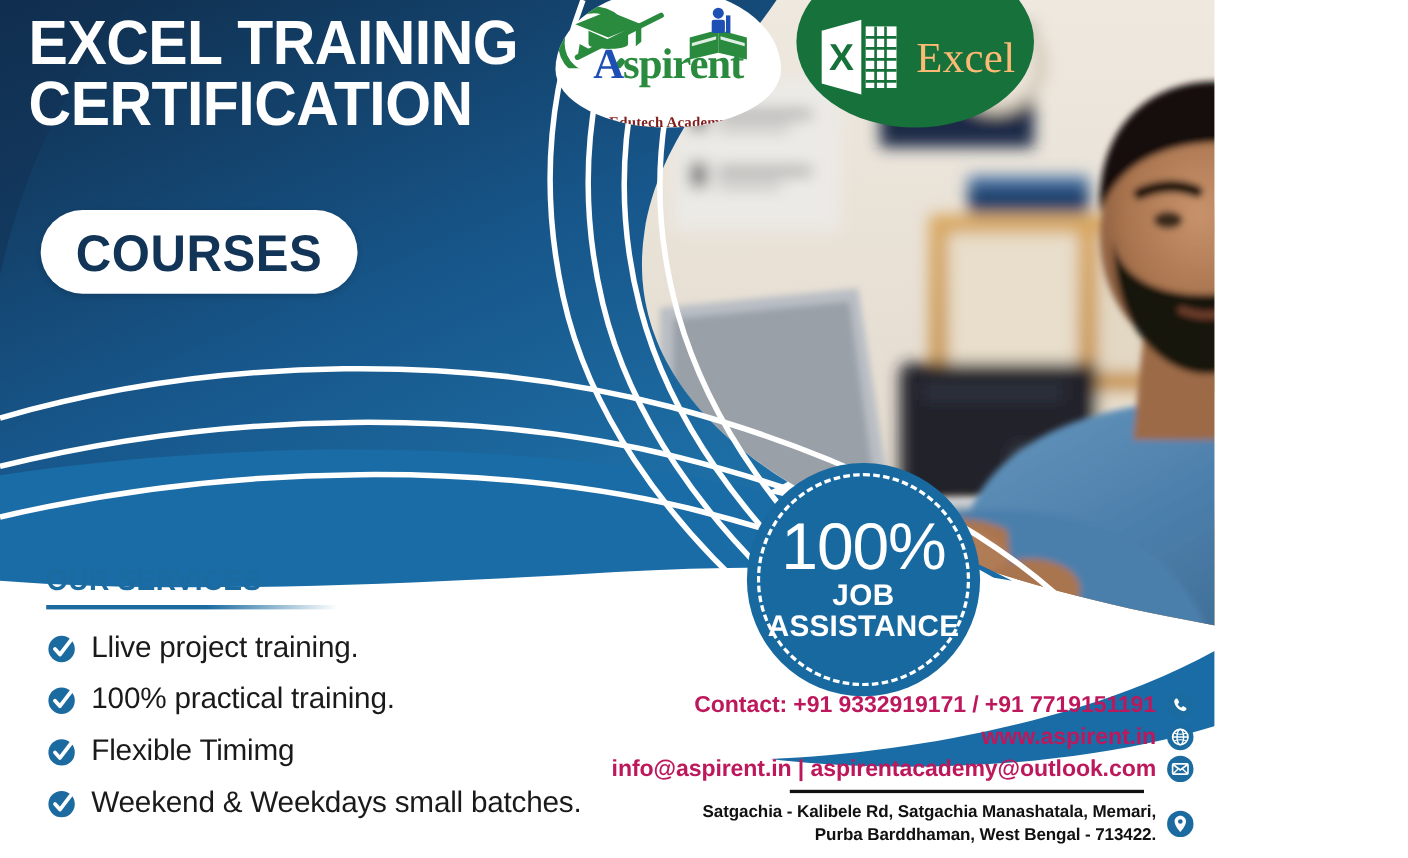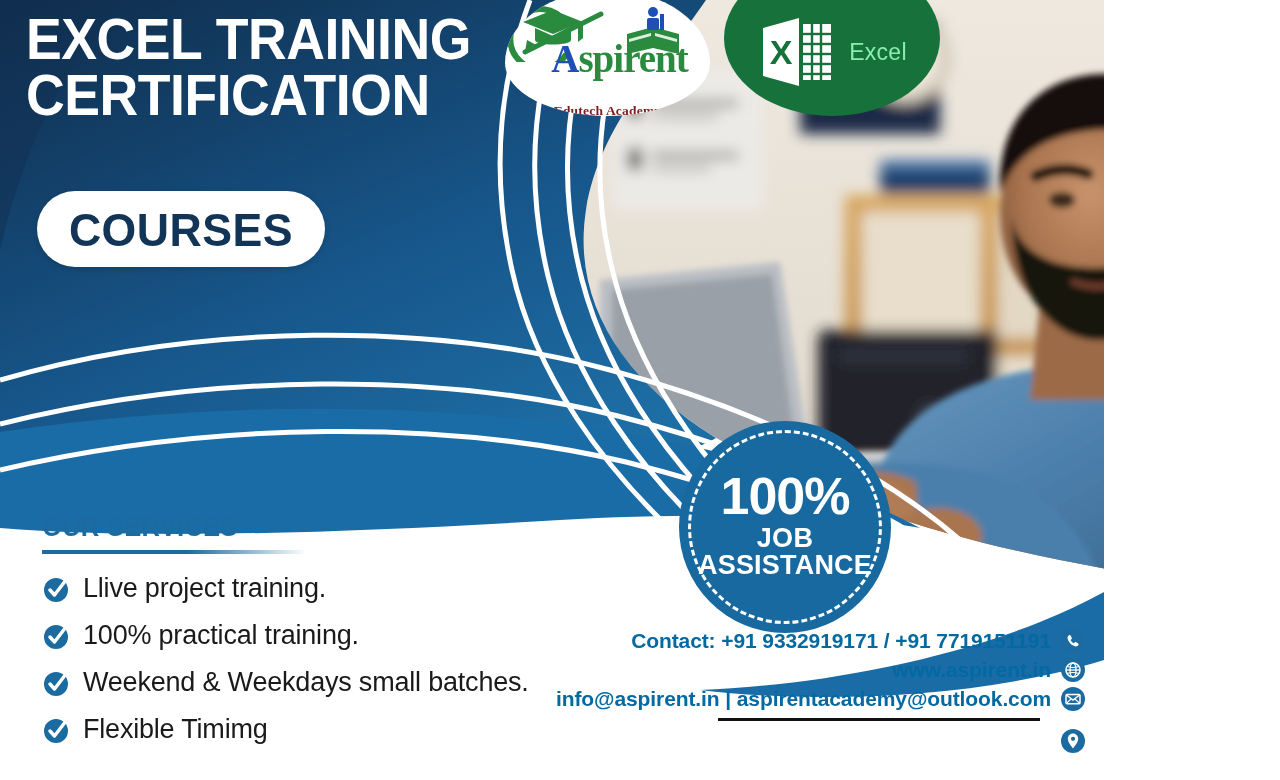--- a/index.html
+++ b/index.html
@@ -117,23 +117,24 @@
     background: #16713a;
     border-radius: 50%;
     display: flex;
     align-items: center;
     justify-content: center;
     gap: 12px;
     padding-top: 28px;
     box-sizing: border-box;
   }
   .excel-word {
-    color: #86efac;
-    font-size: 23px;
+    color: #fdba74;
+    font-size: 39px;
     letter-spacing: 0.3px;
+    font-family: Liberation Serif, serif;
   }
 
   
   .badge {
     position: absolute;
     left: 679px;
     top: 421px;
     width: 212px;
     height: 212px;
     border-radius: 50%;
@@ -147,22 +148,22 @@
   }
   .badge::after {
     content: "";
     position: absolute;
     left: 9px; top: 9px;
     right: 9px; bottom: 9px;
     border: 3px dashed #ffffff;
     border-radius: 50%;
   }
   .badge .pct {
-    font-size: 52px;
-    font-weight: bold;
+    font-size: 60px;
+    font-weight: normal;
     line-height: 0.86;
     letter-spacing: -1px;
     z-index: 1;
   }
   .badge .l-job {
     font-size: 27px;
     font-weight: bold;
     line-height: 1.02;
     margin-top: 6px;
     letter-spacing: 0.4px;
@@ -223,21 +224,21 @@
   }
   .contact-row {
     display: flex;
     align-items: center;
     justify-content: flex-end;
     gap: 9px;
     margin-bottom: 3px;
   }
   .contact-text {
     font-size: 21px;
-    color: #0369a1;
+    color: #be185d;
     font-weight: bold;
     letter-spacing: -0.1px;
   }
   .contact-icon { flex: 0 0 auto; display: block; }
 
   .addr-rule {
     height: 2.5px;
     background: #111111;
     width: 322px;
     margin: 6px 46px 7px auto;
@@ -488,21 +489,21 @@
             <path d="M 172 39 L 150 33 L 150 36 L 172 42 Z" fill="#ffffff" opacity="0.85"></path>
           </g>
 
           <g>
             <circle cx="148" cy="12" r="5" fill="#1e4fb5"></circle>
             <rect x="142" y="18" width="12" height="12" rx="2" fill="#1e4fb5"></rect>
             <rect x="155" y="14" width="4" height="16" fill="#1e4fb5"></rect>
           </g>
         </svg>
       </div>
-      <div class="logo-word" style="position:relative; left:12px; top:-26px;">
+      <div class="logo-word" style="position:relative; left:0; top:-26px;">
         <span class="cap-a">A</span><span>spirent</span>
       </div>
       <div class="logo-sub">Edutech Academy</div>
 
     </div>
   </div>
 
   <div class="excel-bubble">
     <svg width="80" height="80" viewBox="0 0 80 80">
       <path d="M 6 16 L 42 6 L 42 74 L 6 64 Z" fill="#ffffff"></path>
@@ -546,29 +547,29 @@
           <path d="M 8 16 l 4.5 5 L 27 2" stroke="#ffffff" stroke-width="3.4" fill="none" stroke-linecap="round" stroke-linejoin="round"></path>
         </svg>
         <span class="svc-label">100% practical training.</span>
       </div>
 
       <div class="svc-item">
         <svg class="check-icon" width="30" height="30" viewBox="0 0 30 30">
           <circle cx="14" cy="16" r="12" fill="#1b6ba0"></circle>
           <path d="M 8 16 l 4.5 5 L 27 2" stroke="#ffffff" stroke-width="3.4" fill="none" stroke-linecap="round" stroke-linejoin="round"></path>
         </svg>
-        <span class="svc-label">Weekend &amp; Weekdays small batches.</span>
+        <span class="svc-label">Flexible Timimg</span>
       </div>
 
       <div class="svc-item">
         <svg class="check-icon" width="30" height="30" viewBox="0 0 30 30">
           <circle cx="14" cy="16" r="12" fill="#1b6ba0"></circle>
           <path d="M 8 16 l 4.5 5 L 27 2" stroke="#ffffff" stroke-width="3.4" fill="none" stroke-linecap="round" stroke-linejoin="round"></path>
         </svg>
-        <span class="svc-label">Flexible Timimg</span>
+        <span class="svc-label">Weekend &amp; Weekdays small batches.</span>
       </div>
 
     </div>
   </div>
 
   <div class="contact">
 
     <div class="contact-row">
       <span class="contact-text">Contact: +91 9332919171 / +91 7719151191</span>
       <svg class="contact-icon" width="26" height="26" viewBox="0 0 26 26">
@@ -598,20 +599,24 @@
         <circle cx="13" cy="13" r="12" fill="#1b6ba0"></circle>
         <rect x="6" y="8.4" width="14" height="9.4" rx="1" fill="none" stroke="#ffffff" stroke-width="1.5"></rect>
         <path d="M 6.4 9 L 13 14 L 19.6 9" fill="none" stroke="#ffffff" stroke-width="1.5"></path>
         <path d="M 6.4 17.4 L 11 13 M 19.6 17.4 L 15 13" fill="none" stroke="#ffffff" stroke-width="1.3"></path>
       </svg>
     </div>
 
     <div class="addr-rule"></div>
 
     <div class="addr-row">
+      <div class="addr-text">
+        <div>Satgachia - Kalibele Rd, Satgachia Manashatala, Memari,</div>
+        <div>Purba Barddhaman, West Bengal - 713422.</div>
+      </div>
       <svg class="contact-icon" width="26" height="26" viewBox="0 0 26 26">
         <circle cx="13" cy="13" r="12" fill="#1b6ba0"></circle>
         <path d="M 13 5.6 c -2.9 0 -5.2 2.3 -5.2 5.2 c 0 3.9 5.2 9.6 5.2 9.6
                  s 5.2 -5.7 5.2 -9.6 c 0 -2.9 -2.3 -5.2 -5.2 -5.2 Z" fill="#ffffff"></path>
         <circle cx="13" cy="10.8" r="2.1" fill="#1b6ba0"></circle>
       </svg>
     </div>
 
   </div>
 

